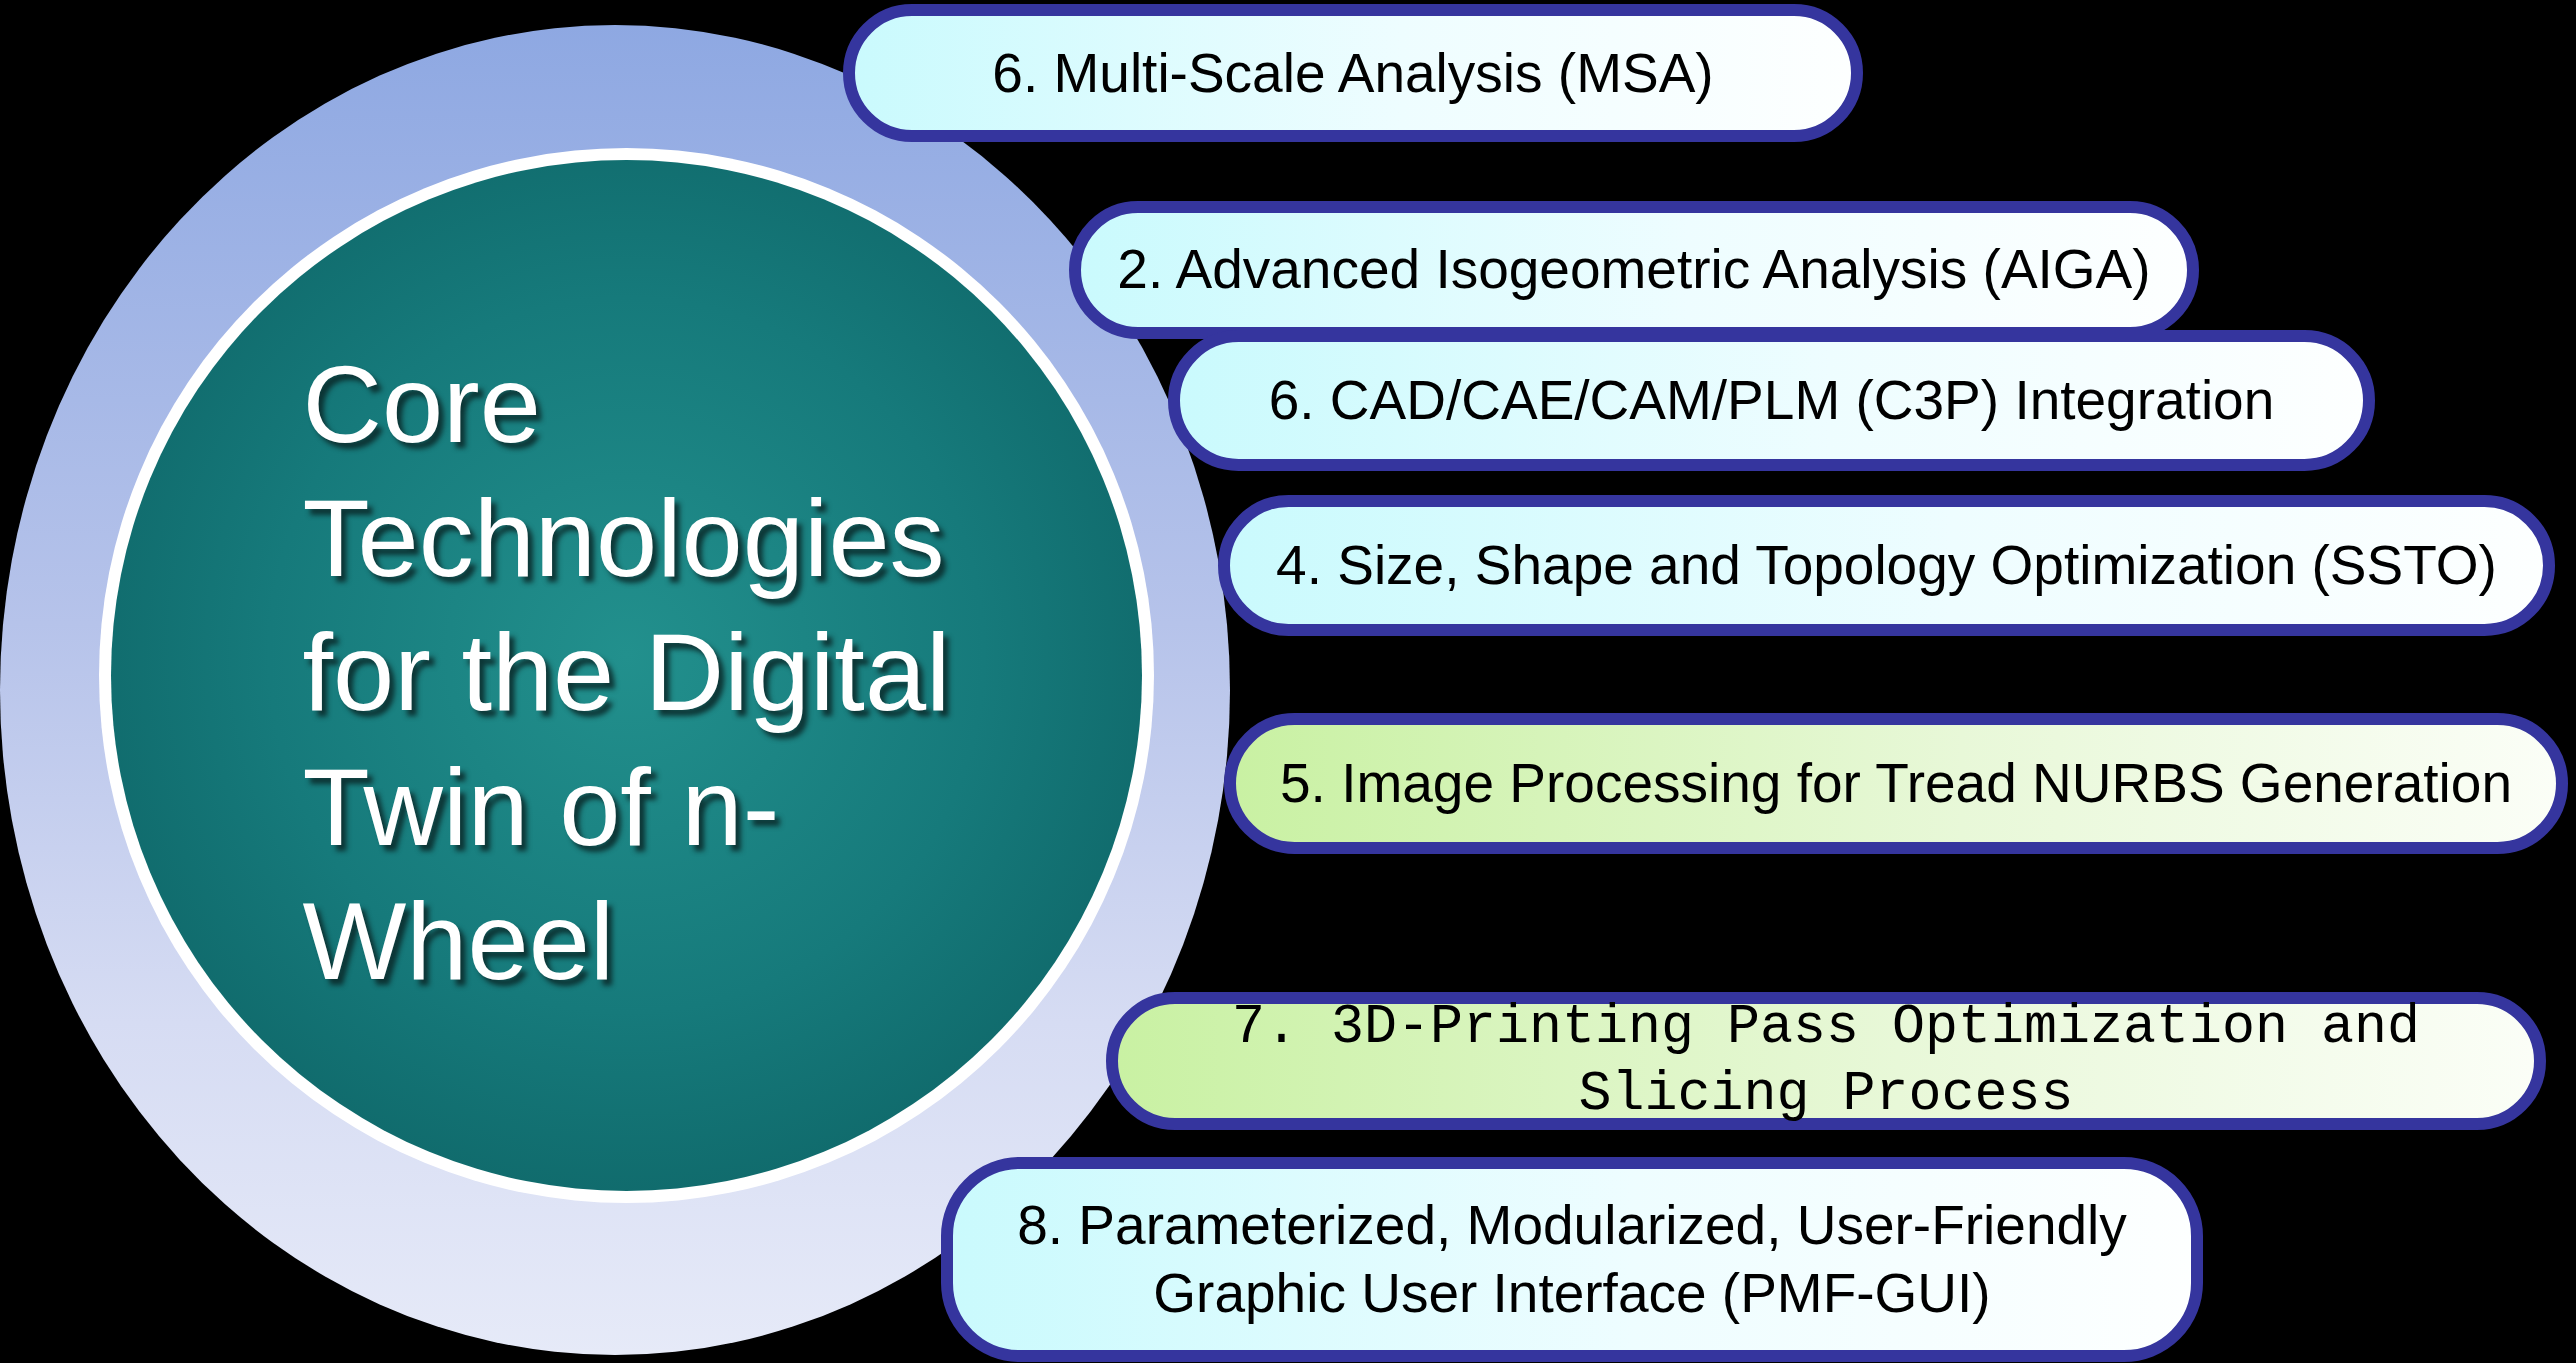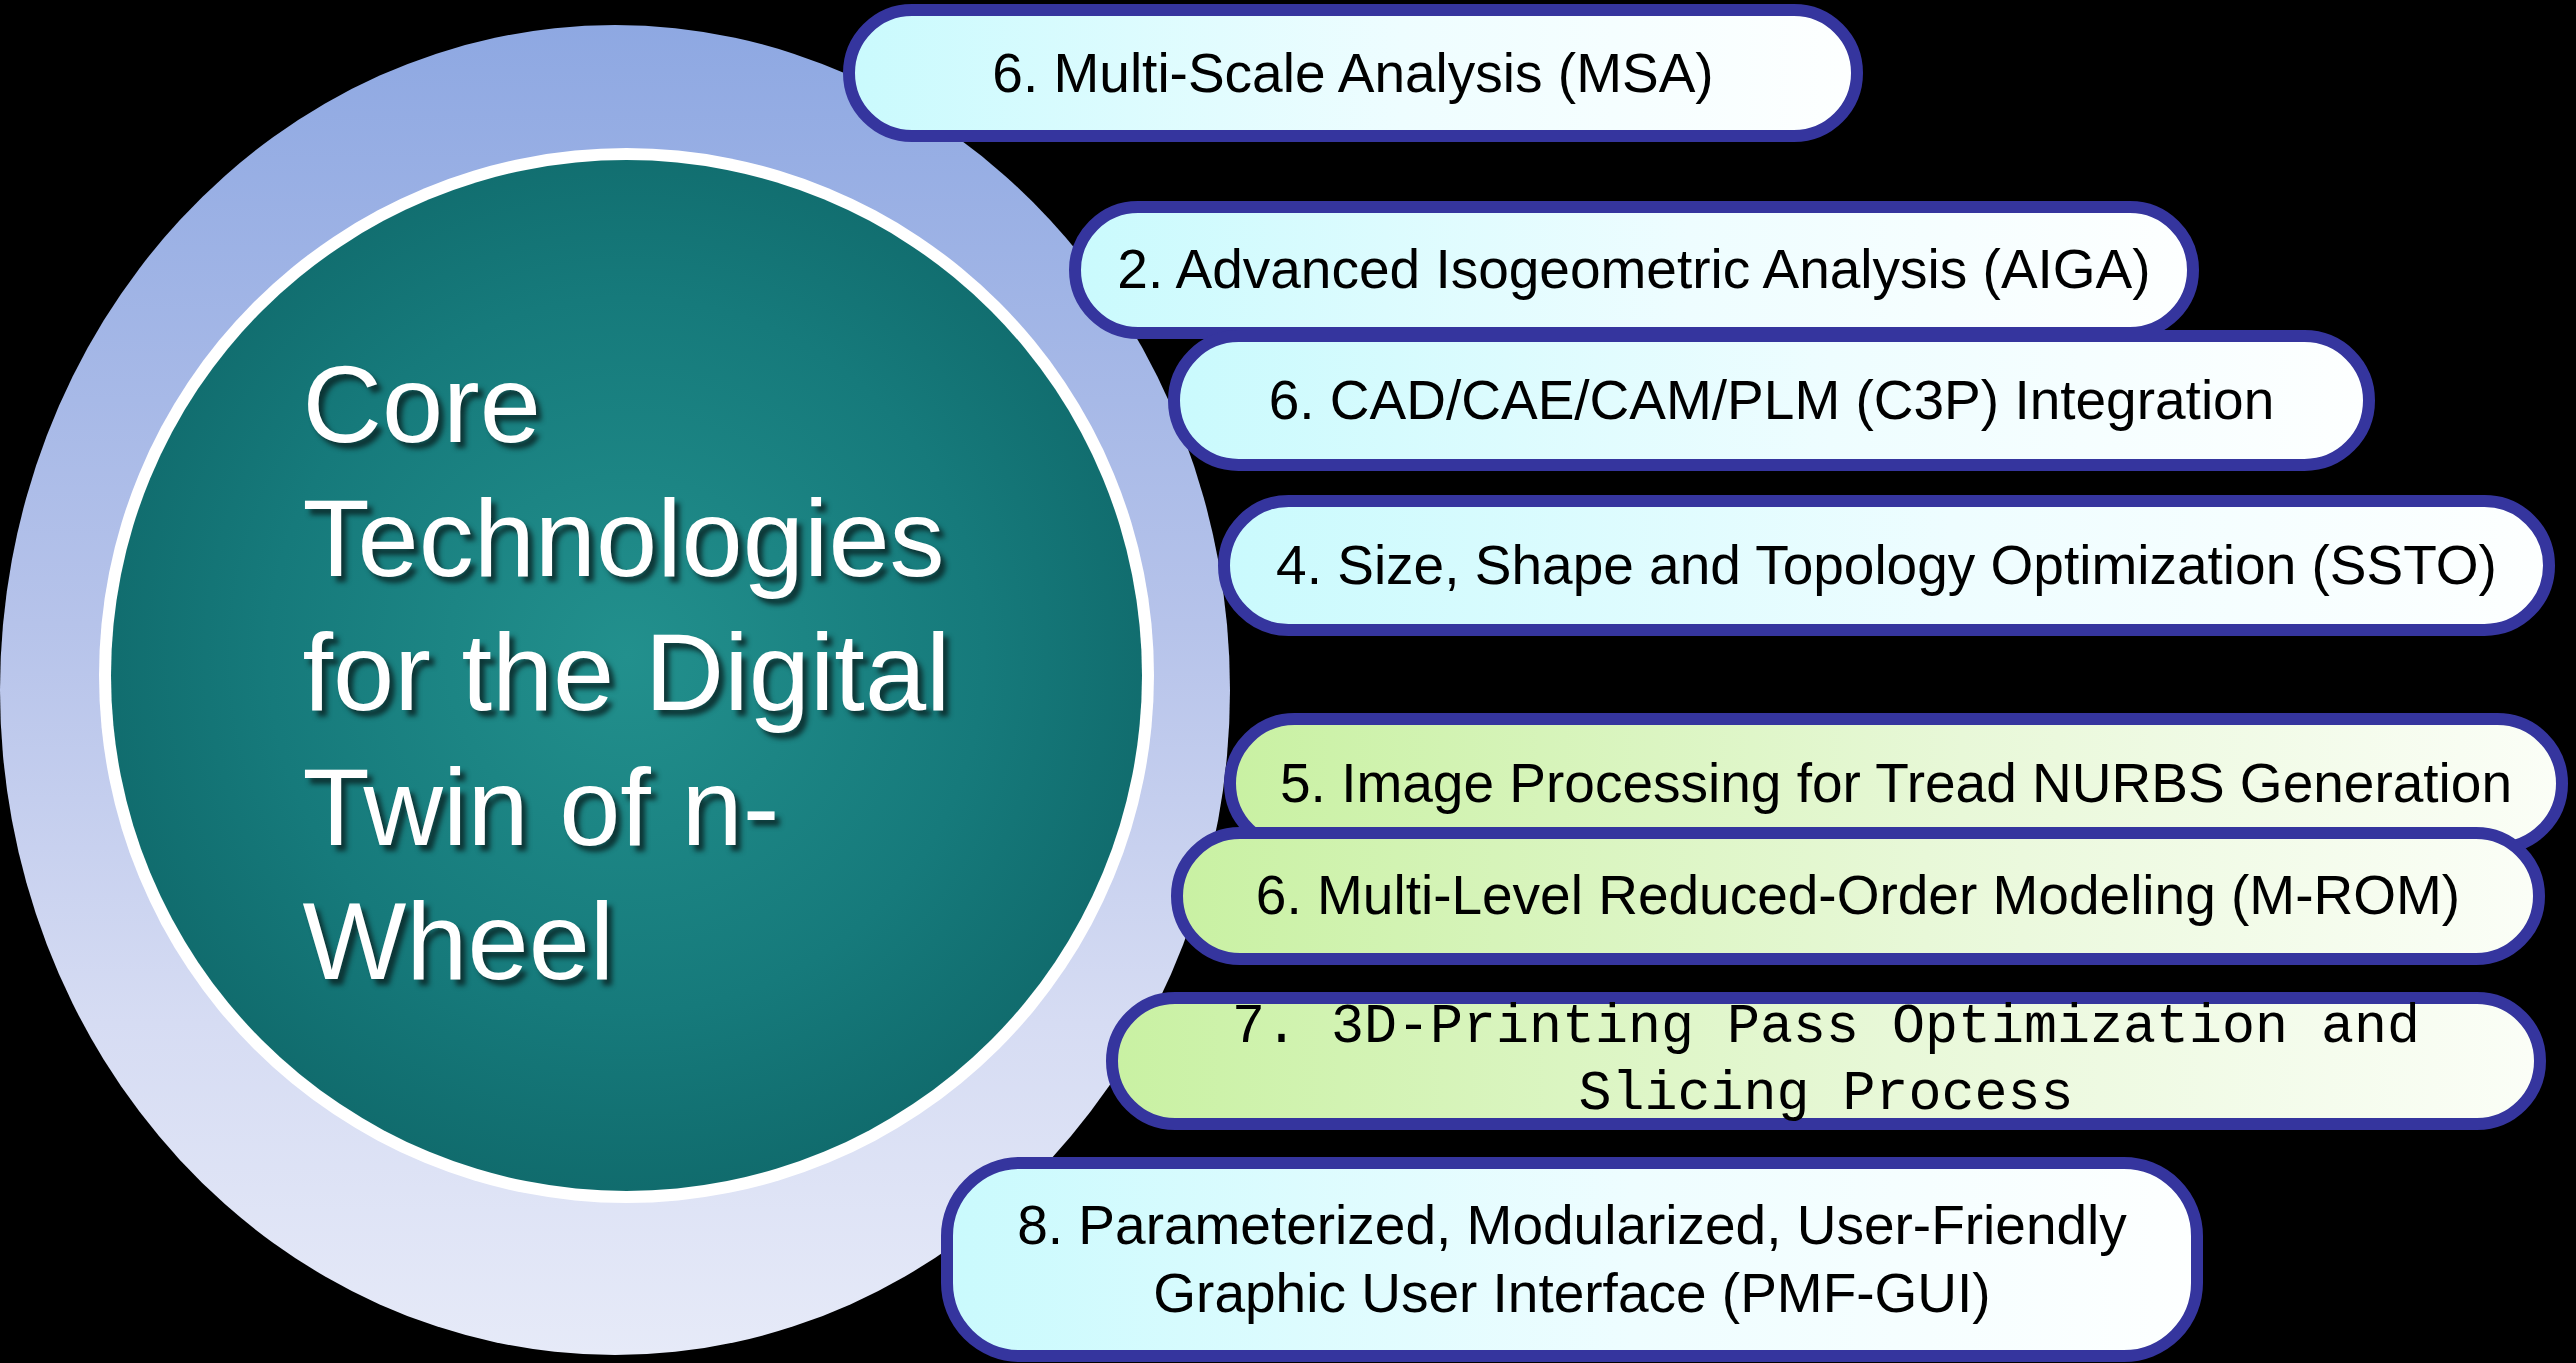--- a/index.html
+++ b/index.html
@@ -91,23 +91,20 @@
   </div>
 
   <div class="tech-box theme-cyan box-4">
     <div class="box-label">4. Size, Shape and Topology Optimization (SSTO)</div>
   </div>
 
   <div class="tech-box theme-green box-5">
     <div class="box-label">5. Image Processing for Tread NURBS Generation</div>
   </div>
 
-  <div class="tech-box theme-green box-6">
-    <div class="box-label">6. Multi-Level Reduced-Order Modeling (M-ROM)</div>
-  </div>
 
   <div class="tech-box theme-green box-7">
     <div class="box-label">7. 3D-Printing Pass Optimization and Slicing Process</div>
   </div>
 
   <div class="tech-box theme-cyan box-8">
     <div class="box-label">8. Parameterized, Modularized, User-Friendly
 Graphic User Interface (PMF-GUI)</div>
   </div>
 

